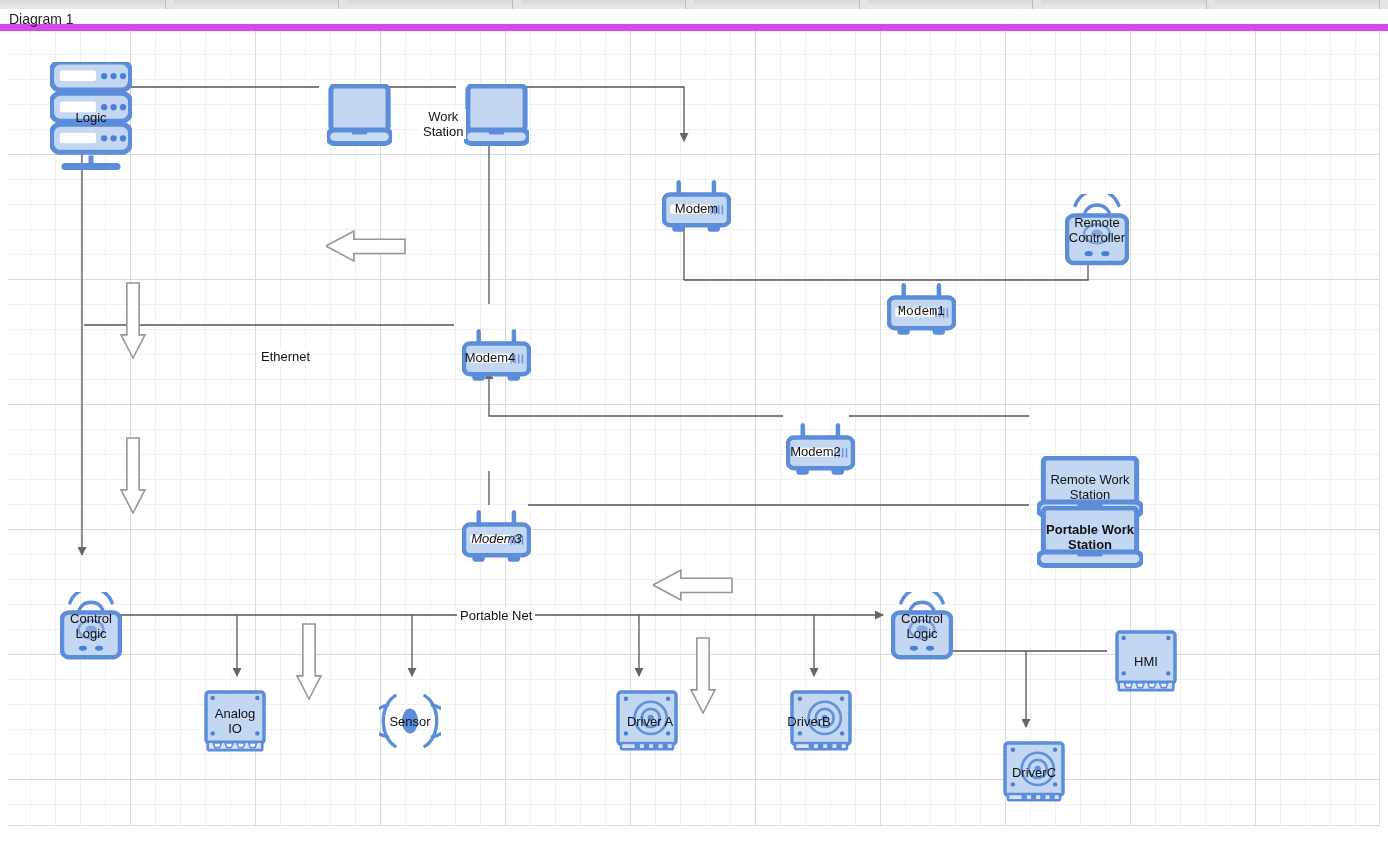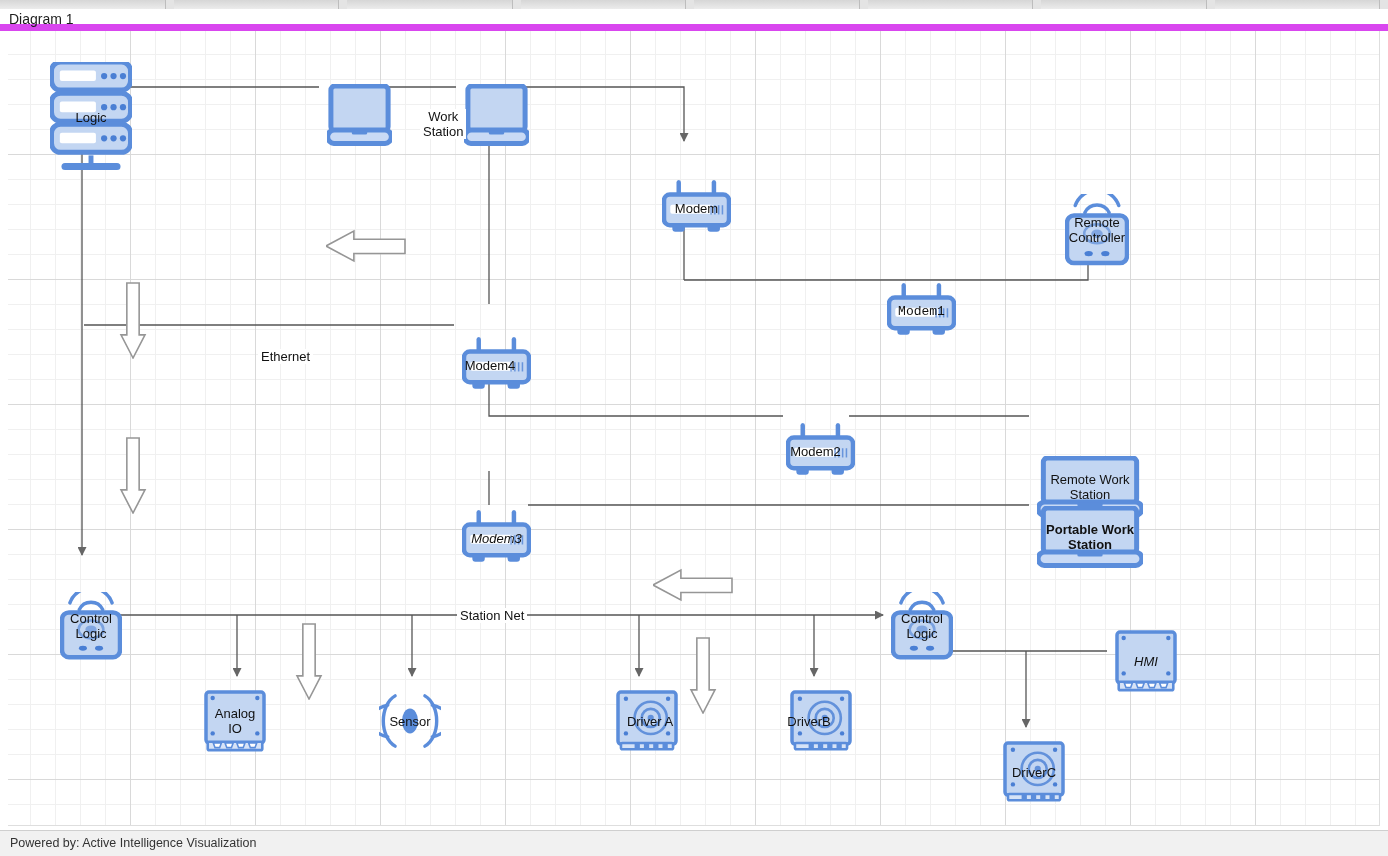--- a/index.html
+++ b/index.html
@@ -254,21 +254,21 @@
             <rect x="48.3" y="27.258000000000003" width="1.518" height="9.203999999999999" fill="#4a7fd4" opacity="0.75"></rect>
             <rect x="52.095" y="27.258000000000003" width="1.518" height="9.203999999999999" fill="#4a7fd4" opacity="0.75"></rect>
             <rect x="55.89" y="27.258000000000003" width="1.518" height="9.203999999999999" fill="#4a7fd4" opacity="0.75"></rect>
             <rect x="59.684999999999995" y="27.258000000000003" width="1.518" height="9.203999999999999" fill="#4a7fd4" opacity="0.75"></rect>
             <rect x="10.35" y="46.2" width="12.42" height="7.67" rx="3" fill="#5b8ddb"></rect>
             <rect x="45.54" y="46.2" width="12.42" height="7.67" rx="3" fill="#5b8ddb"></rect>
           </svg>
         </span>
         <span class="lbl">Modem1</span>
       </div>
-      <div class="node" style="left: 454px; top: 304px; width: 56px; height: 59px;">
+      <div class="node" style="left: 454px; top: 296px; width: 56px; height: 59px;">
         <span>
           <svg width="69" height="59" viewBox="0 0 69 59">
             <rect x="14.49" y="2" width="4.485" height="17.7" rx="2.5" fill="#5b8ddb"></rect>
             <rect x="49.68" y="2" width="4.485" height="17.7" rx="2.5" fill="#5b8ddb"></rect>
             <rect x="2" y="16.520000000000003" width="65" height="30.68" rx="5.9" fill="#c3d6f2" stroke="#5b8ddb" stroke-width="4.5"></rect>
             <rect x="8.28" y="26.644400000000005" width="42.78" height="9.203999999999999" rx="2" fill="#ffffff"></rect>
             <rect x="48.3" y="27.258000000000003" width="1.518" height="9.203999999999999" fill="#4a7fd4" opacity="0.75"></rect>
             <rect x="52.095" y="27.258000000000003" width="1.518" height="9.203999999999999" fill="#4a7fd4" opacity="0.75"></rect>
             <rect x="55.89" y="27.258000000000003" width="1.518" height="9.203999999999999" fill="#4a7fd4" opacity="0.75"></rect>
             <rect x="59.684999999999995" y="27.258000000000003" width="1.518" height="9.203999999999999" fill="#4a7fd4" opacity="0.75"></rect>
@@ -357,21 +357,21 @@
             <rect x="2" y="20.4" width="58" height="44.88" rx="7" fill="#c3d6f2" stroke="#5b8ddb" stroke-width="4.5"></rect>
             <ellipse cx="31" cy="37.4544" rx="12.4" ry="8.976" fill="none" stroke="#4a7fd4" stroke-width="2.5" opacity="0.6"></ellipse>
             <ellipse cx="31" cy="37.4544" rx="5.58" ry="4.0392" fill="#4a7fd4" opacity="0.55"></ellipse>
             <ellipse cx="22.939999999999998" cy="56.304" rx="4.03" ry="2.4684000000000004" fill="#4a7fd4"></ellipse>
             <ellipse cx="39.06" cy="56.304" rx="4.03" ry="2.4684000000000004" fill="#4a7fd4"></ellipse>
           </svg>
         </span>
         <span class="lbl">Control
 Logic</span>
       </div>
-      <div class="node" style="left: 1107px; top: 599px; width: 62px; height: 62px; font-style: italic;">
+      <div class="node" style="left: 1107px; top: 599px; width: 62px; height: 62px;">
         <span>
           <svg width="62" height="62" viewBox="0 0 62 62">
             <rect x="2" y="2" width="58" height="50.839999999999996" rx="3" fill="#c3d6f2" stroke="#5b8ddb" stroke-width="3.5"></rect>
             <circle cx="8.680000000000001" cy="8.06" r="2.2" fill="#4a7fd4"></circle>
             <circle cx="53.32" cy="8.06" r="2.2" fill="#4a7fd4"></circle>
             <circle cx="8.680000000000001" cy="43.4" r="2.2" fill="#4a7fd4"></circle>
             <circle cx="53.32" cy="43.4" r="2.2" fill="#4a7fd4"></circle>
             <rect x="3.7199999999999998" y="51.769999999999996" width="54.56" height="8.370000000000001" rx="1.5" fill="#d6e3f7" stroke="#5b8ddb" stroke-width="2.6"></rect>
             <path d="M9.299999999999999,53.01 h8.06 l-1.736,4.6499999999999995 h-4.588 z" fill="#ffffff" stroke="#5b8ddb" stroke-width="1.6"></path>
             <path d="M21.08,53.01 h8.06 l-1.736,4.6499999999999995 h-4.588 z" fill="#ffffff" stroke="#5b8ddb" stroke-width="1.6"></path>
@@ -467,37 +467,34 @@
             <rect x="27.9" y="53.816" width="5.2700000000000005" height="4.6499999999999995" fill="#5b8ddb"></rect>
             <rect x="37.199999999999996" y="53.816" width="5.2700000000000005" height="4.6499999999999995" fill="#5b8ddb"></rect>
             <rect x="46.5" y="53.816" width="5.2700000000000005" height="4.6499999999999995" fill="#5b8ddb"></rect>
           </svg>
         </span>
         <span class="lbl">DriverC</span>
       </div>
       <div class="edge-label" style="left: 412px; top: 66px; margin-top: 12px;">Work
 Station</div>
       <div class="edge-label" style="left: 250px; top: 318px;">Ethernet</div>
-      <div class="edge-label" style="left: 449px; top: 577px;">Station Net</div>
+      <div class="edge-label" style="left: 449px; top: 577px;">Portable Net</div>
       <div style="position: absolute; left: 318px; top: 198px; width: 80px; height: 34px;"><svg width="80" height="34" viewBox="0 0 80 34">
           <path d="M0,17 L27.88,2 L27.88,10.2 L79,10.2 L79,24.48 L27.88,24.48 L27.88,32 Z" fill="#ffffff" stroke="#969696" stroke-width="1.6" stroke-linejoin="miter"></path>
         </svg></div>
       <div style="position: absolute; left: 111px; top: 250px; width: 28px; height: 78px;"><svg width="28" height="78" viewBox="0 0 28 78">
           <path d="M14,77 L2,53.92 L7.840000000000001,53.92 L7.840000000000001,2 L20.16,2 L20.16,53.92 L26,53.92 Z" fill="#ffffff" stroke="#969696" stroke-width="1.6" stroke-linejoin="miter"></path>
         </svg></div>
       <div style="position: absolute; left: 111px; top: 405px; width: 28px; height: 78px;"><svg width="28" height="78" viewBox="0 0 28 78">
           <path d="M14,77 L2,53.92 L7.840000000000001,53.92 L7.840000000000001,2 L20.16,2 L20.16,53.92 L26,53.92 Z" fill="#ffffff" stroke="#969696" stroke-width="1.6" stroke-linejoin="miter"></path>
         </svg></div>
       <div style="position: absolute; left: 645px; top: 537px; width: 80px; height: 34px;"><svg width="80" height="34" viewBox="0 0 80 34">
           <path d="M0,17 L27.88,2 L27.88,10.2 L79,10.2 L79,24.48 L27.88,24.48 L27.88,32 Z" fill="#ffffff" stroke="#969696" stroke-width="1.6" stroke-linejoin="miter"></path>
         </svg></div>
       <div style="position: absolute; left: 287px; top: 591px; width: 28px; height: 78px;"><svg width="28" height="78" viewBox="0 0 28 78">
           <path d="M14,77 L2,53.92 L7.840000000000001,53.92 L7.840000000000001,2 L20.16,2 L20.16,53.92 L26,53.92 Z" fill="#ffffff" stroke="#969696" stroke-width="1.6" stroke-linejoin="miter"></path>
         </svg></div>
       <div style="position: absolute; left: 681px; top: 605px; width: 28px; height: 78px;"><svg width="28" height="78" viewBox="0 0 28 78">
           <path d="M14,77 L2,53.92 L7.840000000000001,53.92 L7.840000000000001,2 L20.16,2 L20.16,53.92 L26,53.92 Z" fill="#ffffff" stroke="#969696" stroke-width="1.6" stroke-linejoin="miter"></path>
         </svg></div>
     </div>
 
-  <div id="footer">
-    <div id="footer-text">Powered by: Active Intelligence Visualization</div>
-  </div>
 </div>
 
 </body></html>

